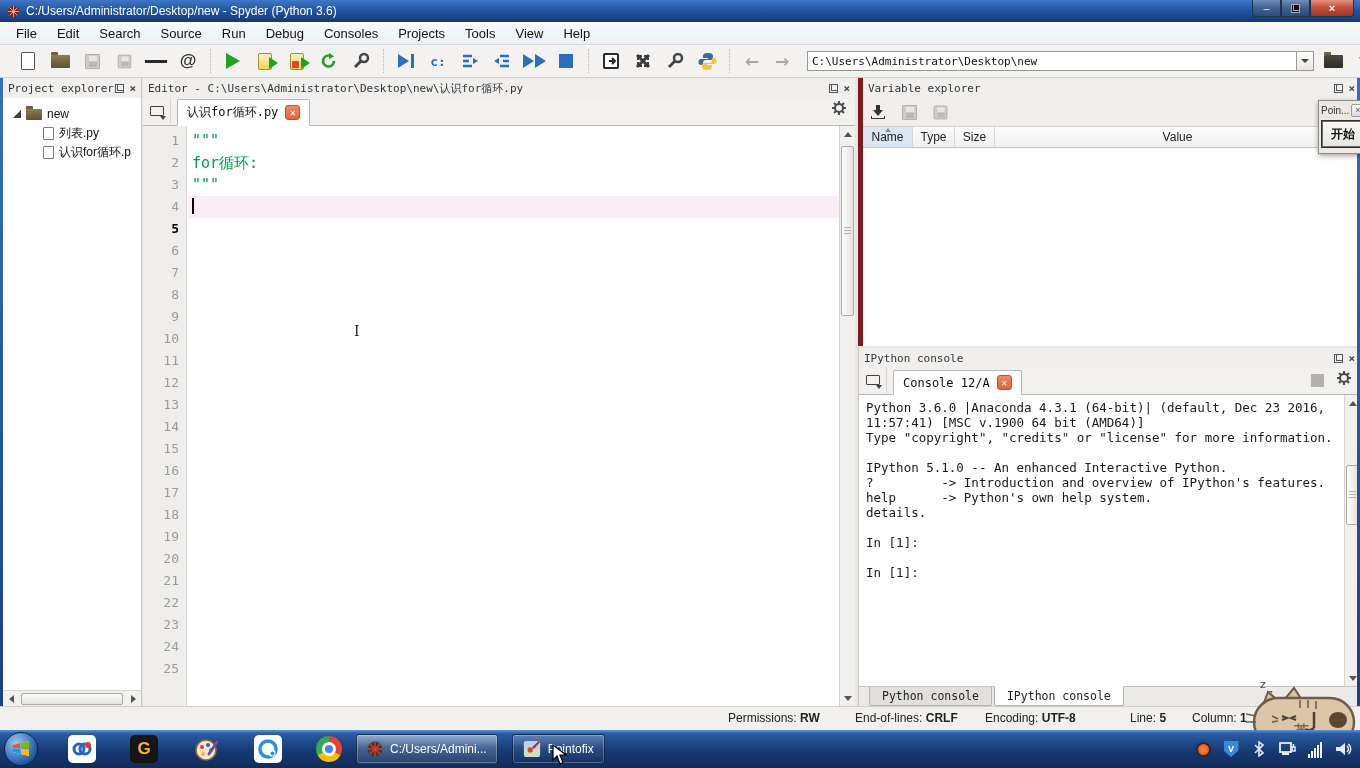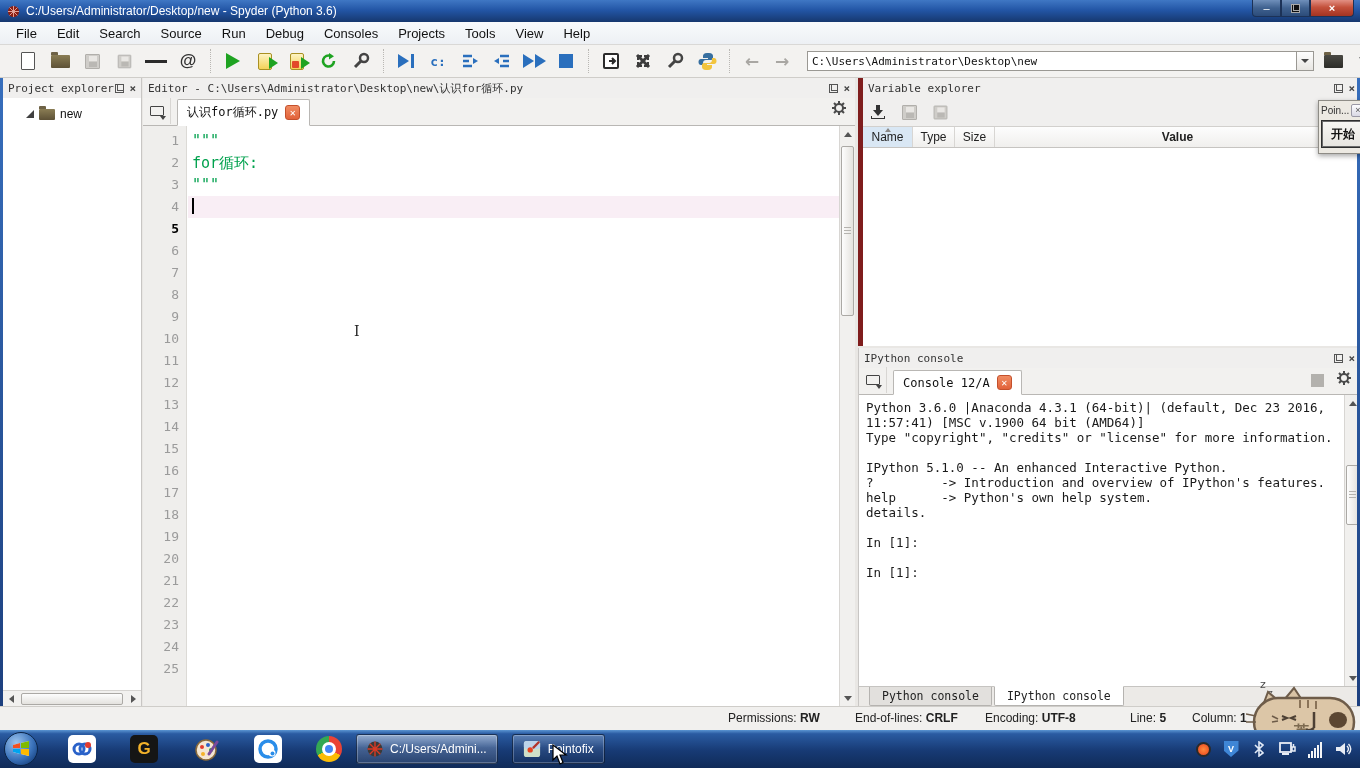--- a/index.html
+++ b/index.html
@@ -59,21 +59,21 @@
     font-family:"DejaVu Sans Mono",monospace; font-size:11px; color:#333; padding:0 5px; }
   .dock-btns { margin-left:auto; display:flex; gap:5px; align-items:center; }
   .float-ic { position:relative; width:9px; height:9px; }
   .float-ic::before { content:""; position:absolute; left:0; bottom:0; width:7px; height:7px; border:1px solid #555; background:#f0efee; }
   .float-ic::after { content:""; position:absolute; right:0; top:0; width:5px; height:5px; border:1px solid #555; }
   .close-ic { font-size:11px; color:#444; line-height:9px; font-weight:bold; }
 
   
   .project-panel { position:absolute; left:3px; top:0; width:139px; height:628px; background:#fff; border-right:1px solid #c8c6c4; display:flex; flex-direction:column; }
   .tree { flex:1; font-size:12px; color:#111; padding-top:6px; position:relative; }
-  .tree-root { display:flex; align-items:center; gap:5px; padding-left:23px; height:20px; }
+  .tree-root { display:flex; align-items:center; gap:5px; padding-left:10px; height:20px; }
   .expander { width:0; height:0; border-top:4px solid transparent; border-bottom:4px solid #404040; border-left:4px solid transparent; border-right:4px solid #404040; }
   .folder-ic { width:16px; height:11px; background:linear-gradient(#8a7d54,#5d5136); border-radius:1px; position:relative; }
   .folder-ic::before { content:""; position:absolute; top:-3px; left:0; width:7px; height:3px; background:#6e6246; border-radius:1px 1px 0 0; }
   .tree-file { display:flex; align-items:center; gap:5px; padding-left:40px; height:19px; }
   .file-ic { width:11px; height:13px; background:#fff; border:1px solid #7d7b77; border-radius:1px; position:relative; }
   .hscroll { height:16px; background:#f2f1ef; border-top:1px solid #d6d4d1; display:flex; align-items:center; }
   .hs-arrow { width:16px; height:16px; display:flex; align-items:center; justify-content:center; }
   .hs-thumb { flex:1; height:12px; margin:0 2px; background:linear-gradient(#fdfdfd,#e4e2de); border:1px solid #aba9a5; border-radius:2px; }
   .tri-l { border-right:5px solid #555; border-top:4px solid transparent; border-bottom:4px solid transparent; }
   .tri-r { border-left:5px solid #555; border-top:4px solid transparent; border-bottom:4px solid transparent; }
@@ -104,21 +104,21 @@
   .grip { position:absolute; left:2px; right:2px; top:50%; height:7px; margin-top:-4px;
     background:repeating-linear-gradient(#b5b3af 0 1px,transparent 1px 3px); }
 
   
   .varexp-panel { position:absolute; left:858px; top:0; width:502px; height:268px; background:#fff; border-left:5px solid #7f1d1d; }
   .ve-toolbar { height:28px; background:#f0efee; display:flex; align-items:center; gap:16px; padding-left:8px; }
   .ve-colhead { height:22px; display:flex; background:linear-gradient(#fdfdfd,#f0efed); border-top:1px solid #d2d0cd; border-bottom:1px solid #c6c4c1; font-size:12px; color:#222; }
   .ve-col { display:flex; align-items:center; justify-content:center; border-right:1px solid #d8d6d3; position:relative; }
   .ve-col.name { width:50px; background:#d9e7f4; }
   .ve-col.name::before { content:""; position:absolute; top:1px; left:50%; margin-left:-3px; border-bottom:4px solid #8a8886; border-left:3px solid transparent; border-right:3px solid transparent; }
-  .ve-col.type { width:42px; } .ve-col.size { width:40px; } .ve-col.value { flex:1; border-right:none;font-weight:bold; }
+  .ve-col.type { width:42px; } .ve-col.size { width:40px; } .ve-col.value { flex:1; border-right:none; }
   .ve-body { position:absolute; top:72px; left:0; right:0; bottom:0; background:#fff; }
   .import-ic { width:15px; height:14px; position:relative; }
   .import-ic::before { content:""; position:absolute; left:5px; top:0; width:4px; height:6px; background:#333; }
   .import-ic::after { content:""; position:absolute; left:2px; top:5px; border-top:6px solid #333; border-left:5px solid transparent; border-right:5px solid transparent; }
   .import-ic .tray { position:absolute; bottom:0; left:0; width:14px; height:3px; border:1px solid #333; border-top:none; }
   .floppy { width:15px; height:15px; background:#cfcdc9; border:1px solid #b1afab; border-radius:1px; position:relative; }
   .floppy::before { content:""; position:absolute; top:1px; left:3px; width:8px; height:5px; background:#e9e7e4; }
   .floppy::after { content:""; position:absolute; bottom:1px; left:3px; width:8px; height:5px; background:#bab8b4; }
 
   
@@ -344,20 +344,30 @@
           <span class="float-ic"></span>
           <span class="close-ic">×</span>
         </span>
       </div>
       <div class="tree">
         <div class="tree-root">
           <span class="expander"></span>
           <span class="folder-ic"></span>
           <span>new</span>
         </div>
+        <div>
+            <div class="tree-file">
+              <span class="file-ic"></span>
+              <span>列表.py</span>
+            </div>
+            <div class="tree-file">
+              <span class="file-ic"></span>
+              <span>认识for循环.p</span>
+            </div>
+          </div>
       </div>
       <div class="hscroll">
         <span class="hs-arrow">
             <span class="tri tri-l"></span>
           </span>
         <span class="hs-thumb"></span>
         <span class="hs-arrow">
             <span class="tri tri-r"></span>
           </span>
       </div>

